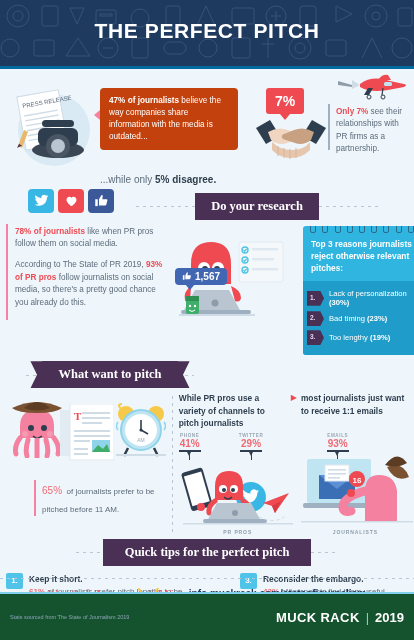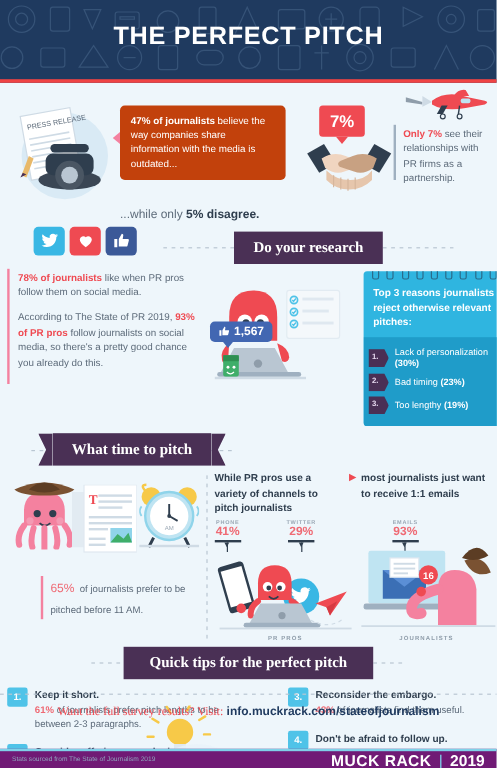--- a/index.html
+++ b/index.html
@@ -8,21 +8,21 @@
     font-family:"Liberation Sans",sans-serif;
     background:#eef6fb;
     color:#4a5568;
     -webkit-font-smoothing:antialiased;
   }
   .page{position:relative;width:414px;height:640px;overflow:hidden;background:#eef6fb;}
 
   
   .header{
     position:relative;height:66px;background:#1f3a5f;overflow:hidden;
-    border-bottom:3px solid #ef4444;
+    border-bottom:3px solid #0369a1;
   }
   .header .pattern{
     position:absolute;inset:0;opacity:.18;
   }
   .header .titles{
     position:relative;z-index:2;display:flex;flex-direction:column;
     align-items:center;justify-content:center;height:100%;
   }
   .h-title{
     color:#ffffff;font-size:21px;font-weight:bold;letter-spacing:.6px;
@@ -203,21 +203,21 @@
   .ctawrap{position:absolute;left:0;right:0;bottom:32px;}
   .ctadots{
     height:1px;margin:0 0 9px 0;
     background-image:linear-gradient(to right,#b9c6d2 0 3px,transparent 3px 7px);
     background-size:7px 1px;
   }
   .cta{text-align:center;font-size:10px;padding-bottom:9px;}
   .cta .q{font-family:"Liberation Serif",serif;font-weight:normal;color:#ef4a52;}
   .cta .u{font-weight:bold;color:#1f3a5f;}
   .footer{
-    position:absolute;left:0;right:0;bottom:0;height:16px;background:#701a75;
+    position:absolute;left:0;right:0;bottom:0;height:48px;background:#14532d;
     border-top:2px solid #7fd0e8;display:flex;align-items:center;
     justify-content:space-between;padding:0 10px;box-sizing:border-box;
   }
   .f-src{color:#8fa4bd;font-size:5.5px;}
   .f-brand{display:flex;align-items:center;gap:6px;color:#fff;}
   .f-brand .mr{font-size:13px;font-weight:bold;letter-spacing:.4px;}
   .f-brand .pipe{color:#7fd0e8;font-size:13px;}
   .f-brand .yr{font-size:13px;font-weight:bold;}
 </style>
 </head>
@@ -445,21 +445,21 @@
       </div>
     </div>
   </div>
 
   <div class="sec3">
 
     <div class="ribbon-wrap bannerrow">
       <div class="dots-l"></div>
       <div class="ribbon b3">
         <span class="notch-left"></span>
-        <span>What time to pitch</span>
+        <span>What want to pitch</span>
         <span class="notch-right"></span>
       </div>
       <div class="dots-r"></div>
     </div>
 
     <div class="s3body">
       <div class="s3left">
         <svg class="octo-l" viewBox="0 0 62 62">
           <path d="M14 30 q0 -16 17 -16 q17 0 17 16 l0 12 l-34 0 z" fill="#f4819f"></path>
           <path d="M6 12 q25 -12 50 0 q-6 5 -25 5 q-19 0 -25 -5 z" fill="#7a5232"></path>

